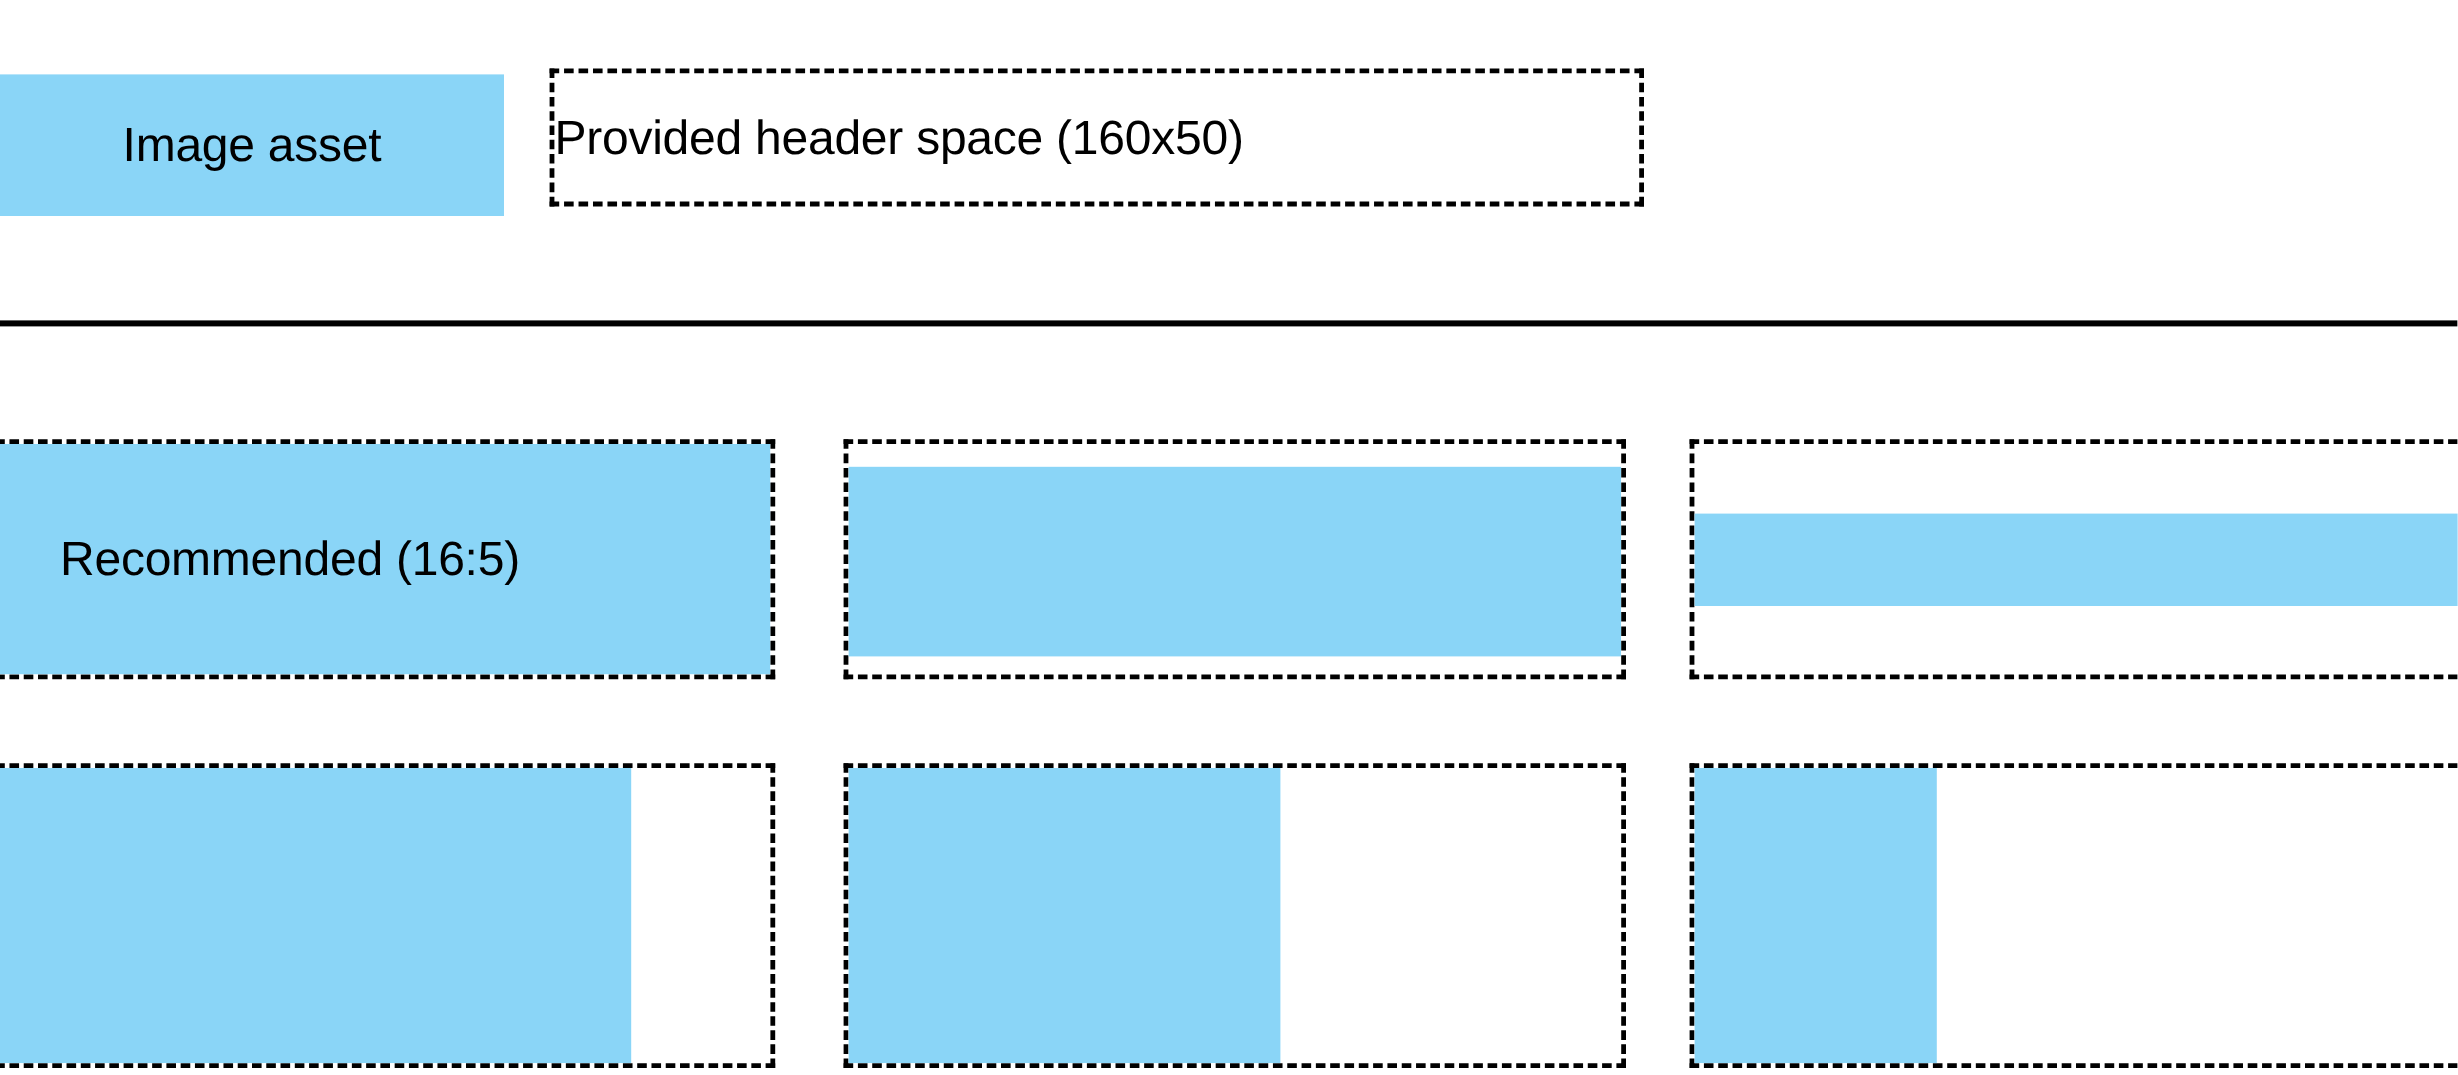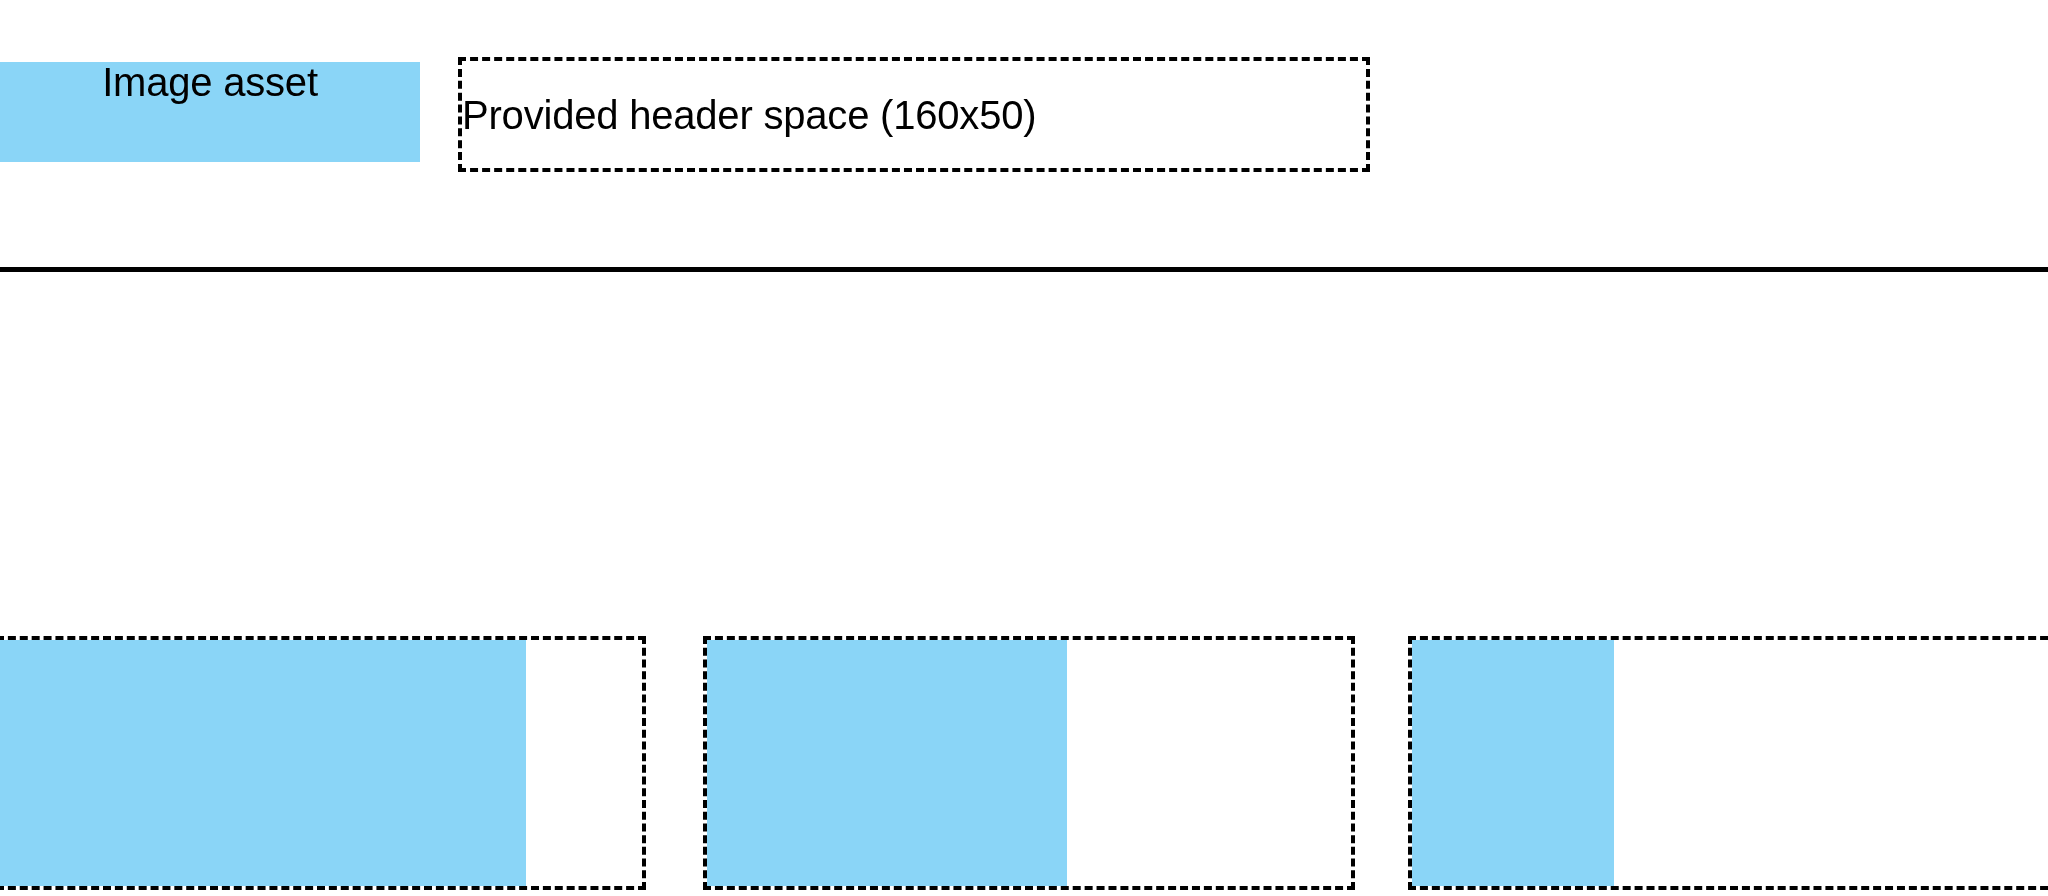--- a/index.html
+++ b/index.html
@@ -33,23 +33,24 @@
     top: 57px;
     width: 2048px;
     height: 116px;
   }
 
   .asset-swatch {
     position: absolute;
     left: 0;
     top: 5px;
     width: 420px;
-    height: 100px;
+    height: 118px;
     background: #8ad5f7;
     display: flex;
+    align-items: center;
     justify-content: center;
   }
 
   .asset-swatch-label {
     font-size: 40px;
     line-height: 1;
     letter-spacing: -0.2px;
     color: #000000;
     white-space: nowrap;
   }
@@ -147,20 +148,36 @@
     </div>
 
     <div class="header-space-box">
       <span class="header-space-label">Provided header space (160x50)</span>
     </div>
 
   </div>
 
   <div class="divider"></div>
 
+  <div class="ratio-row row-a">
+
+    <div class="ratio-cell col-1">
+      <div class="fill a1"></div>
+      <span class="cell-label">Recommended (16:5)</span>
+    </div>
+
+    <div class="ratio-cell col-2">
+      <div class="fill a2"></div>
+    </div>
+
+    <div class="ratio-cell col-3">
+      <div class="fill a3"></div>
+    </div>
+
+  </div>
 
   <div class="ratio-row row-b">
 
     <div class="ratio-cell col-1">
       <div class="fill b1"></div>
     </div>
 
     <div class="ratio-cell col-2">
       <div class="fill b2"></div>
     </div>

